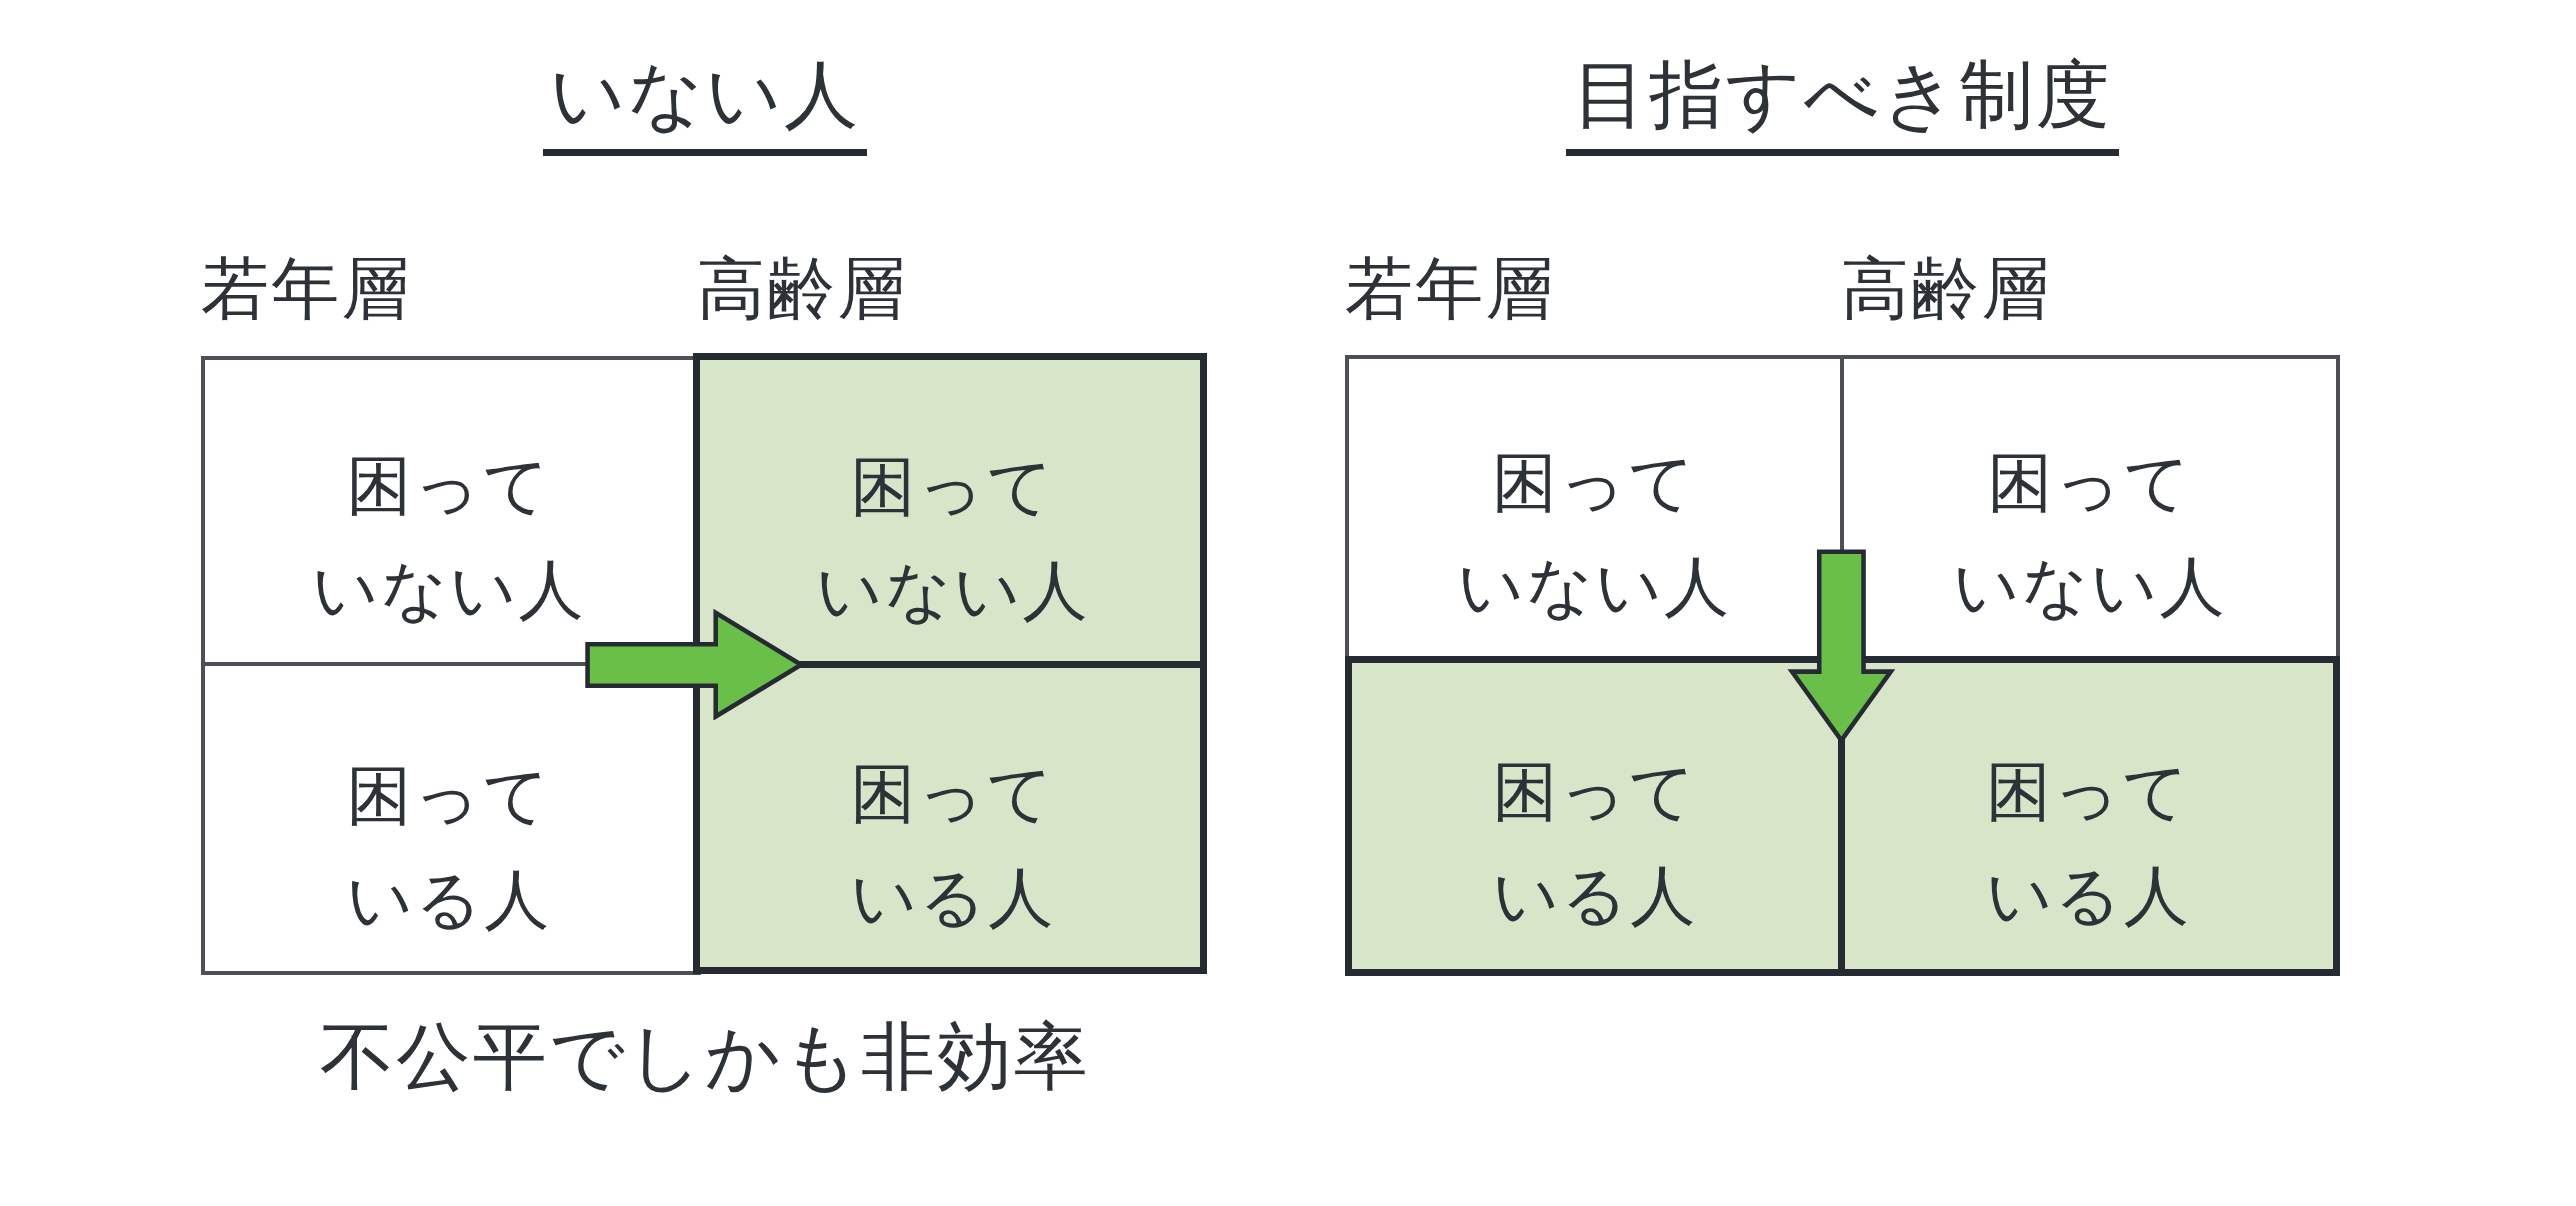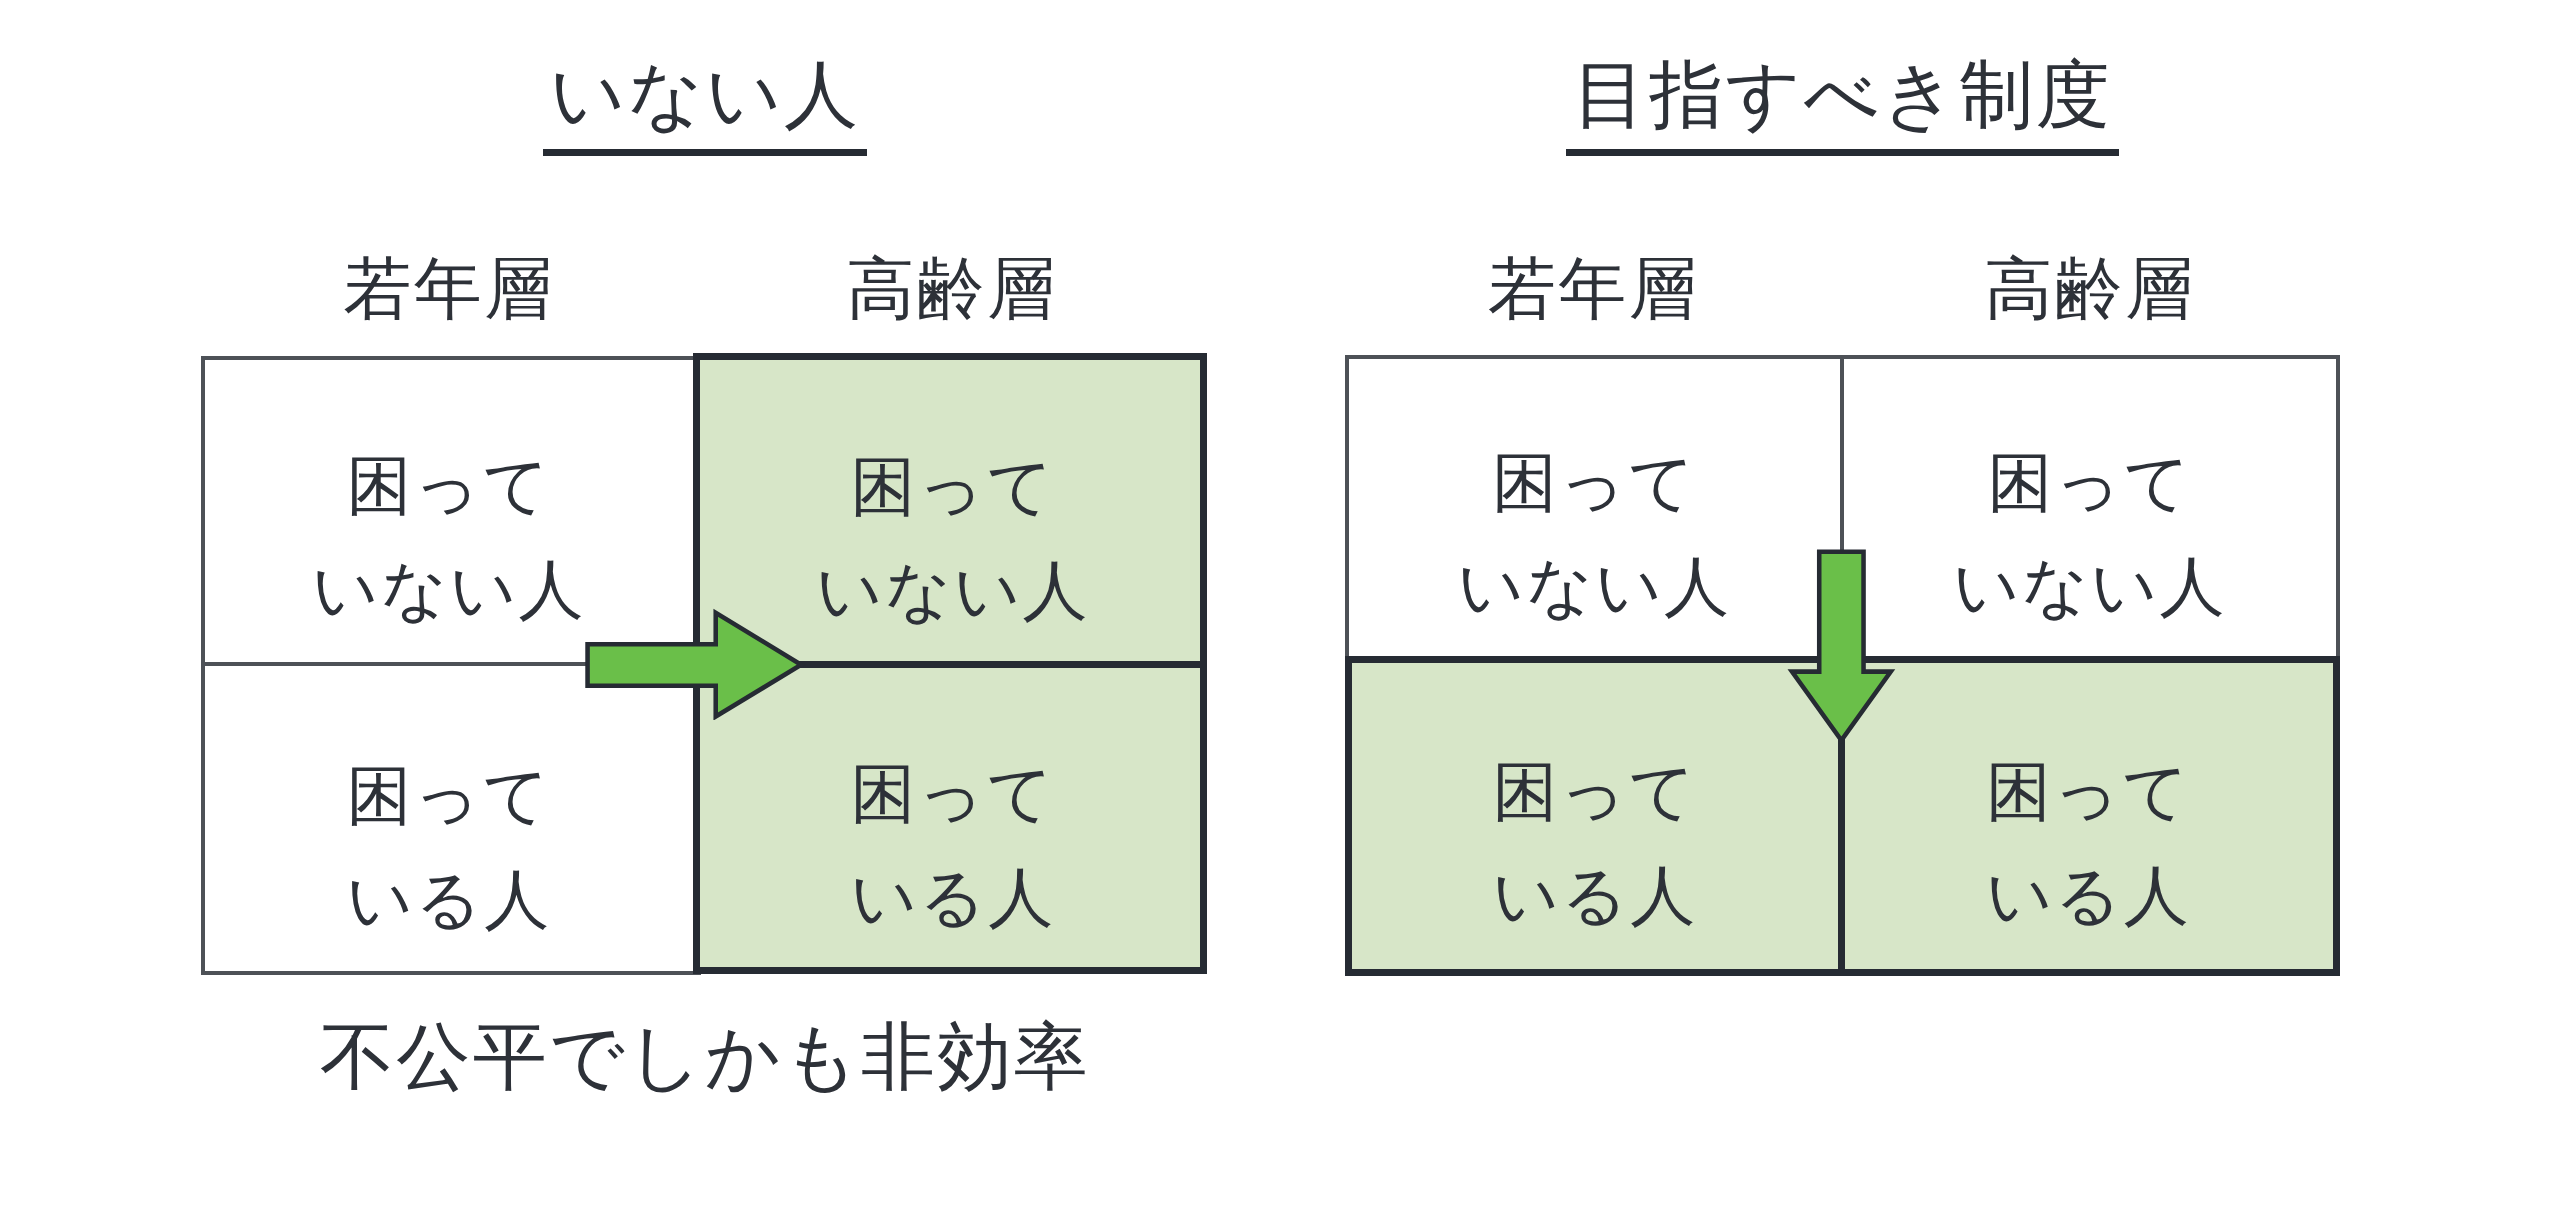--- a/index.html
+++ b/index.html
@@ -30,21 +30,21 @@
     line-height:1.2;
     padding:0 6.8px 10.2px 6.8px;
     border-bottom:7.4px solid var(--border-dark);
     white-space:nowrap;
   }
   
   .colhead{
     font-size:68px;
     font-weight:500;
     letter-spacing:2.3px;
-    text-align:center;
+    text-align:left;
     white-space:nowrap;
   }
   
   .rect-thin{
     box-sizing:border-box;
     border:4px solid var(--border-thin);
     background:var(--background);
   }
   .rect-thick{
     box-sizing:border-box;

